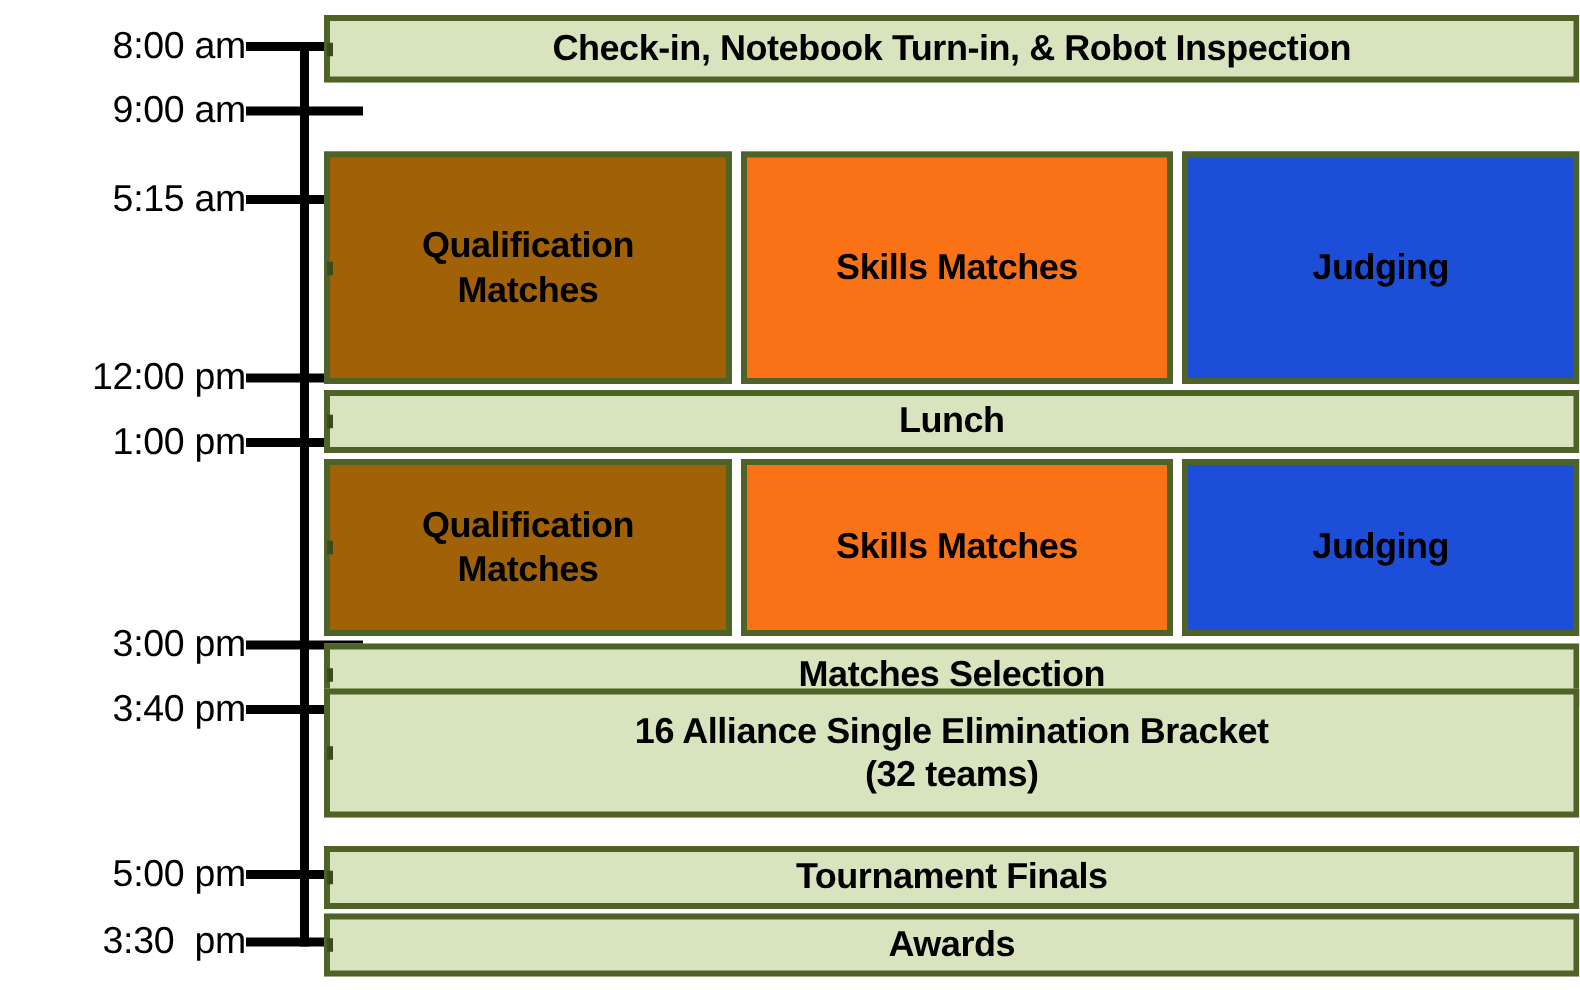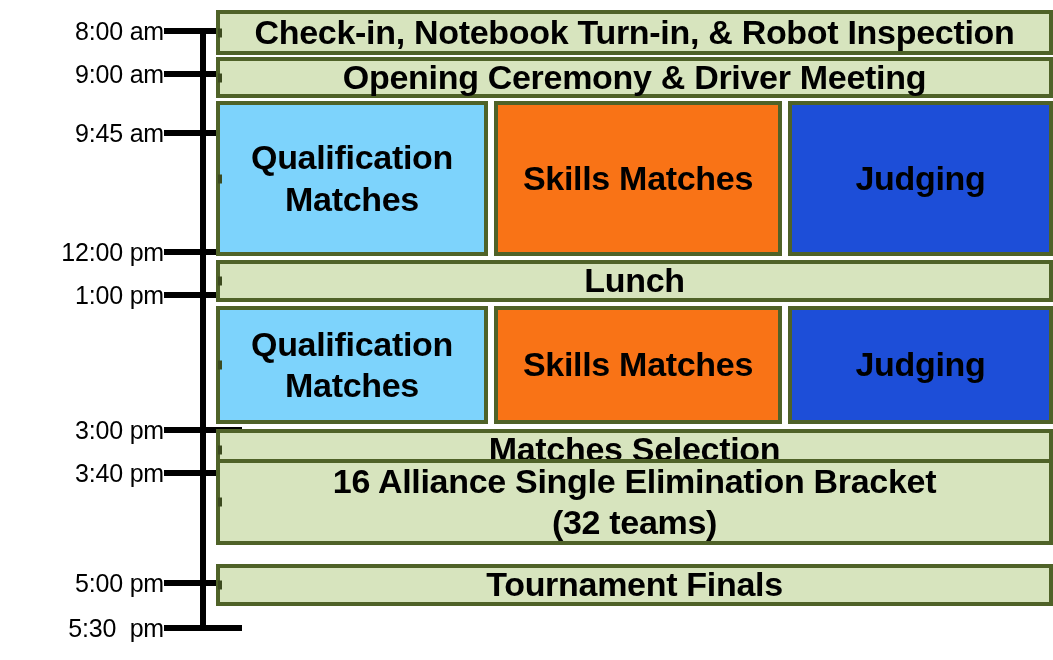--- a/index.html
+++ b/index.html
@@ -76,34 +76,34 @@
   .event-block {
     position: absolute;
     box-sizing: border-box;
     border: 4px solid #4f6228;
     display: flex;
     align-items: center;
     justify-content: center;
     text-align: center;
     font-family: "Liberation Sans", "DejaVu Sans", sans-serif;
     font-weight: 700;
-    font-size: 34px;
+    font-size: 24px;
     line-height: 1.22;
     color: #000000;
     padding: 0 6px;
     white-space: pre-line;
     letter-spacing: -0.3px;
   }
   .event-block.full { left: 0; width: 837px; }
   .event-block.col-a { left: 0;   width: 272px; }
   .event-block.col-b { left: 278px; width: 288px; }
   .event-block.col-c { left: 572px; width: 265px; }
 
   .fill-green  { background: #d7e4be; }
-  .fill-pink   { background: #7dd3fc; }
+  .fill-pink   { background: #a16207; }
   .fill-blue   { background: #f97316; }
   .fill-purple { background: #1d4ed8; }
 
   
   .edge-nub {
     position: absolute;
     left: 2px;
     width: 4px;
     height: 9px;
     background: #3c4a1f;
@@ -121,21 +121,21 @@
     <div id="tick-container">
         <div class="tick-row" style="top: 31px;">
           <div class="tick-label">8:00 am</div>
           <div class="tick-mark"></div>
         </div>
         <div class="tick-row" style="top: 74px;">
           <div class="tick-label">9:00 am</div>
           <div class="tick-mark"></div>
         </div>
         <div class="tick-row" style="top: 133px;">
-          <div class="tick-label">9:45 am</div>
+          <div class="tick-label">5:15 am</div>
           <div class="tick-mark"></div>
         </div>
         <div class="tick-row" style="top: 252px;">
           <div class="tick-label">12:00 pm</div>
           <div class="tick-mark"></div>
         </div>
         <div class="tick-row" style="top: 295px;">
           <div class="tick-label">1:00 pm</div>
           <div class="tick-mark"></div>
         </div>
@@ -145,34 +145,30 @@
         </div>
         <div class="tick-row" style="top: 473px;">
           <div class="tick-label">3:40 pm</div>
           <div class="tick-mark"></div>
         </div>
         <div class="tick-row" style="top: 583px;">
           <div class="tick-label">5:00 pm</div>
           <div class="tick-mark"></div>
         </div>
         <div class="tick-row" style="top: 628px;">
-          <div class="tick-label">5:30  pm</div>
+          <div class="tick-label">3:30  pm</div>
           <div class="tick-mark"></div>
         </div>
       </div>
   </div>
 
   <div id="event-area">
       <div class="event-row" style="top: 10px; height: 45px;">
         <div class="event-block full fill-green" style="top: 0px; height: 45px;">Check-in, Notebook Turn-in, &amp; Robot Inspection</div>
         <div class="edge-nub" style="top: 22.5px;"></div>
-      </div>
-      <div class="event-row" style="top: 57px; height: 41px;">
-        <div class="event-block full fill-green" style="top: 0px; height: 41px;">Opening Ceremony &amp; Driver Meeting</div>
-        <div class="edge-nub" style="top: 20.5px;"></div>
       </div>
       <div class="event-row" style="top: 101px; height: 155px;">
         <div class="event-block col-a fill-pink" style="top: 0px; height: 155px;">Qualification
 Matches</div>
         <div class="event-block col-b fill-blue" style="top: 0px; height: 155px;">Skills Matches</div>
         <div class="event-block col-c fill-purple" style="top: 0px; height: 155px;">Judging</div>
         <div class="edge-nub" style="top: 77.5px;"></div>
       </div>
       <div class="event-row" style="top: 260px; height: 42px; border-radius: 15px;">
         <div class="event-block full fill-green" style="top: 0px; height: 42px;">Lunch</div>
@@ -191,15 +187,19 @@
       </div>
       <div class="event-row" style="top: 459px; height: 86px;">
         <div class="event-block full fill-green" style="top: 0px; height: 86px;">16 Alliance Single Elimination Bracket
 (32 teams)</div>
         <div class="edge-nub" style="top: 43px;"></div>
       </div>
       <div class="event-row" style="top: 564px; height: 42px;">
         <div class="event-block full fill-green" style="top: 0px; height: 42px;">Tournament Finals</div>
         <div class="edge-nub" style="top: 21px;"></div>
       </div>
+      <div class="event-row" style="top: 609px; height: 42px;">
+        <div class="event-block full fill-green" style="top: 0px; height: 42px;">Awards</div>
+        <div class="edge-nub" style="top: 21px;"></div>
+      </div>
     </div>
 
 </div>
 
 </body></html>

